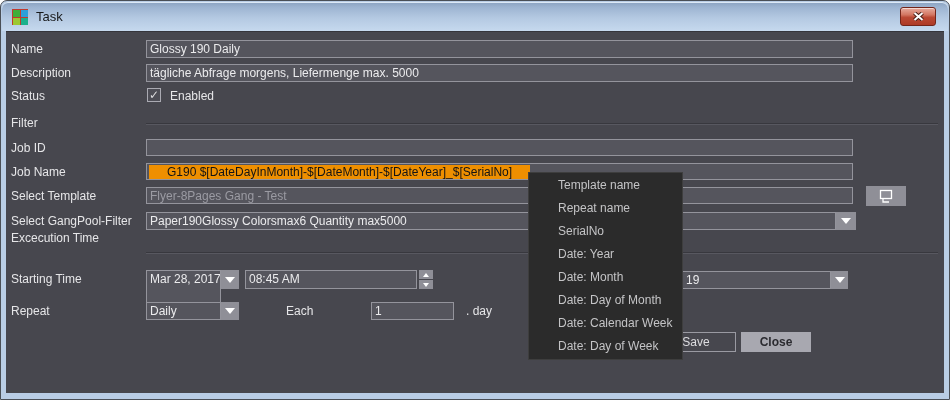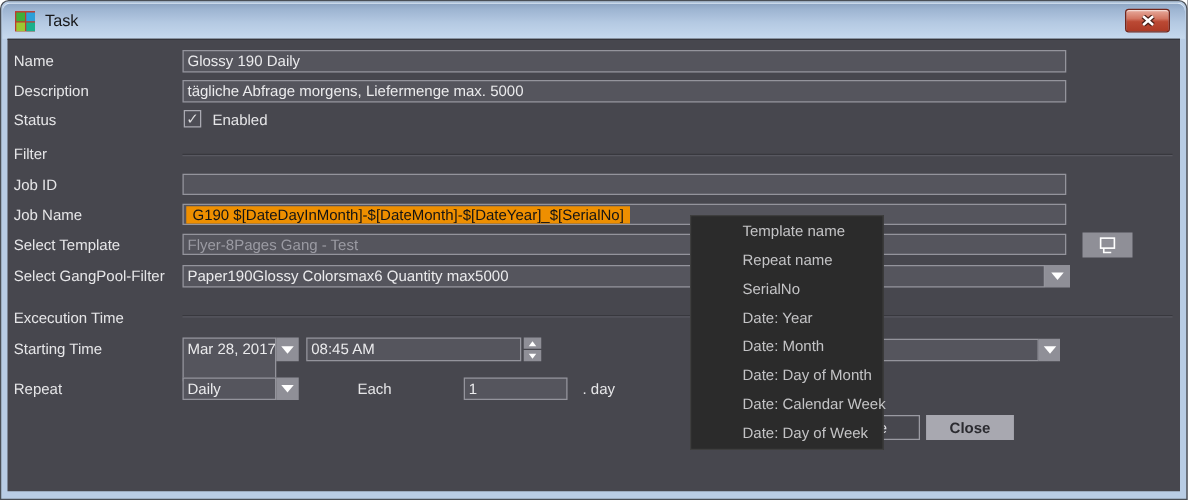--- a/index.html
+++ b/index.html
@@ -51,21 +51,21 @@
     position:absolute; left:5px; font-size:12px; color:#e6e6e8; white-space:nowrap;
   }
   .field {
     position:absolute; left:140px; height:18px; box-sizing:border-box;
     background:#55555d; border:1px solid #94949c;
     font-size:12px; line-height:16px; color:#ebebed;
     padding:0 3px; white-space:nowrap; overflow:hidden;
   }
   .field.disabled { color:#9b9ba3; }
   .sel {
-    background:#ee8f00; color:#141414; padding:0 5px;
+    background:#ee8f00; color:#141414; padding:0 18px;
   }
   .sect-line {
     position:absolute; left:140px; right:6px; height:0;
     border-top:1px solid #38383e; border-bottom:1px solid #585860;
   }
   .checkbox {
     position:absolute; left:141px; width:14px; height:14px; box-sizing:border-box;
     border:1px solid #aaaab2; background:#4d4d55; cursor:pointer;
     display:flex; align-items:center; justify-content:center;
   }
@@ -91,21 +91,21 @@
     position:absolute; height:20px; box-sizing:border-box; font-size:12px;
     font-family:"Liberation Sans","DejaVu Sans",sans-serif; cursor:pointer;
     display:flex; align-items:center; justify-content:center;
   }
   .btn.save { background:#47474e; border:1px solid #9a9aa2; color:#dddde0; }
   .btn.close { background:#a8a8b0; border:1px solid #a8a8b0; color:#2b2b30; font-weight:bold;text-align:right; }
   
   .menu {
     position:absolute; left:522px; top:140px; width:155px;
     background:#2b2b2b; border:1px solid #3e3e3e; box-sizing:border-box;
-    padding:1px 16px; z-index:10;margin-left:24px;
+    padding:1px 4px; z-index:10;
   }
   .menu-item {
     height:23px; line-height:23px; padding-left:25px;
     font-size:12px; color:#c4c4c6; cursor:pointer; white-space:nowrap;
   }
 </style>
 </head>
 <body>
 
 <div class="window">
@@ -159,21 +159,21 @@
         <path d="M7 9.5 L7 13 L13 13" fill="none" stroke="#ffffff" stroke-width="1.3"></path>
       </svg>
     </div>
 
     <span class="lbl" style="top:182px">Select GangPool-Filter</span>
     <div class="field" style="top:180px;width:690px">Paper190Glossy Colorsmax6 Quantity max5000</div>
     <div class="dd-btn" style="left:830px;top:180px;width:20px;height:18px">
       <span class="tri-down"></span>
     </div>
 
-    <span class="lbl" style="top:215px">Excecution Time</span>
+    <span class="lbl" style="top:199px">Excecution Time</span>
     <div class="sect-line" style="top:220px"></div>
 
     <span class="lbl" style="top:240px">Starting Time</span>
     <div class="field" style="top:238px;width:75px;height:35px">Mar 28, 2017</div>
     <div class="dd-btn" style="left:215px;top:238px;width:18px;height:19px">
       <span class="tri-down"></span>
     </div>
     <div class="field" style="left:239px;top:238px;width:172px;height:19px">08:45 AM</div>
     <div class="spinner" style="left:413px;top:238px">
       <div class="spin-btn up">

